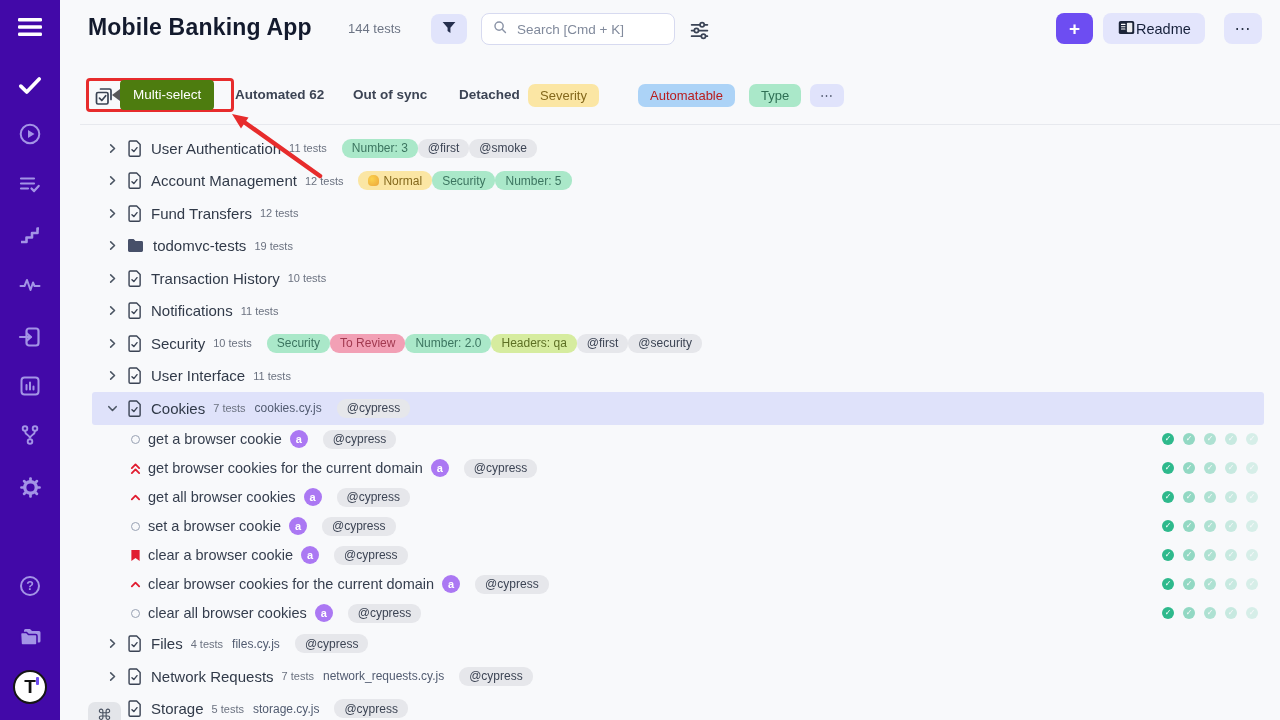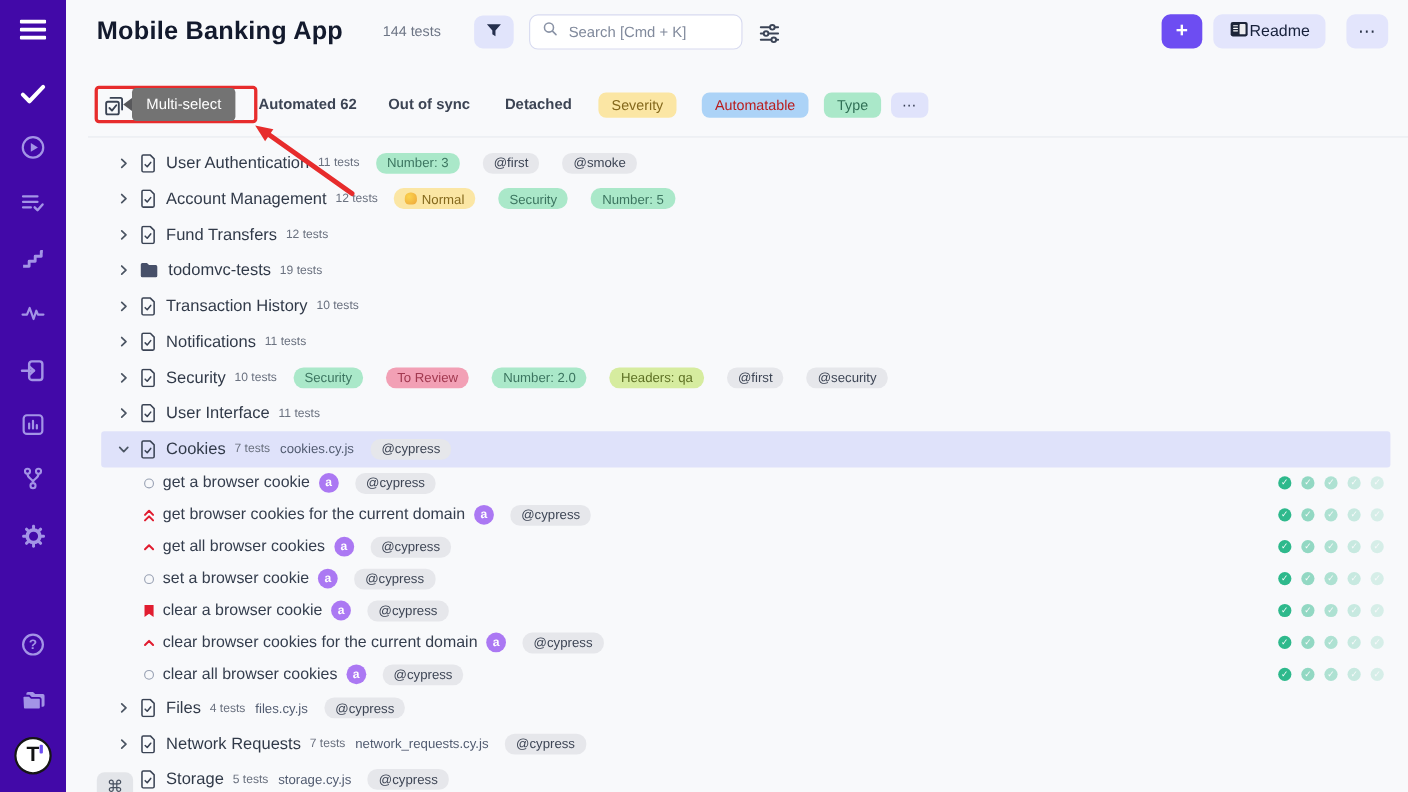--- a/index.html
+++ b/index.html
@@ -26,21 +26,21 @@
   .add-btn { position:absolute; left:996px; top:13px; width:37px; height:31px; background:#6d4df2; color:#fff; font-size:19px; font-weight:600; }
   .readme-btn { position:absolute; left:1043px; top:13px; height:31px; padding:0 14px; background:#e3e5fc; color:#16203a; font-size:14.5px; font-weight:500; gap:0; }
   .more-btn { position:absolute; left:1164px; top:13px; width:38px; height:31px; background:#e3e5fc; color:#2a3347; font-size:16px; letter-spacing:1px; }
   
   .ms-icon { position:absolute; left:34px; top:86px; width:20px; height:20px; cursor:pointer; }
   .tb-link { position:absolute; top:87px; font-size:13.5px; font-weight:600; color:#3c4454; cursor:pointer; }
   .tb-automated { left:175px; }
   .tb-outofsync { left:293px; }
   .tb-detached  { left:399px; }
   .tb-chip { position:absolute; top:84px; border-radius:7px; padding:4px 12px; font-size:13px; font-weight:500; cursor:pointer; }
-  .tb-chip--severity   { left:484px; background:#fbe6a4; color:#84681c; }
+  .tb-chip--severity   { left:468px; background:#fbe6a4; color:#84681c; }
   .tb-chip--automatable{ left:578px; background:#acd3f7; color:#b91c1c; }
   .tb-chip--type       { left:689px; background:#aae8c9; color:#2f6f55; }
   .tb-chip--more       { left:750px; background:#e0e3fb; color:#333c52; padding:4px 10px; letter-spacing:1px; }
   .divider { position:absolute; left:20px; top:124px; width:1200px; height:1px; background:#e7e9ee; }
   
   .tree { position:absolute; left:0; top:126px; width:1220px; padding-top:6px; }
   .row { position:relative; display:flex; align-items:center; margin:0 16px 0 32px; border-radius:3px; }
   .row-suite { height:32.5px; }
   .row-test  { height:29px; }
   .row.selected { background:#dfe2fa; }
@@ -48,35 +48,35 @@
   .row-test  { padding-left:36px; }
   .chev { width:12px; display:flex; align-items:center; margin-right:8px; flex:none; }
   .ficon { display:flex; align-items:center; margin-right:9px; flex:none; }
   .name { font-size:15px; font-weight:500; color:#313a49; white-space:nowrap; }
   .tname { font-size:14.5px; font-weight:400; color:#353e4e; }
   .count { margin-left:8px; font-size:11px; color:#6b7280; white-space:nowrap; }
   .fname { margin-left:9px; font-size:12px; color:#515b70; white-space:nowrap; }
   .prio { width:14px; display:flex; align-items:center; justify-content:center; margin-right:6px; flex:none; }
   .pcircle { width:9px; height:9px; border:1.5px solid #98a1b3; border-radius:50%; }
   .abadge { margin-left:8px; width:18px; height:18px; border-radius:50%; background:#ab78f3; color:#fff; font-size:11px; font-weight:700; display:flex; align-items:center; justify-content:center; flex:none; }
-  .chips { display:flex; align-items:center; gap:21px; margin-left:15px;justify-content:flex-end; }
+  .chips { display:flex; align-items:center; gap:0; margin-left:15px;justify-content:flex-end; }
   .chip { border-radius:9px; padding:2.5px 10px; font-size:12px; font-weight:500; white-space:nowrap; display:inline-flex; align-items:center; gap:4px; }
   .chip--gray  { background:#e6e7eb; color:#3c4454; }
   .chip--green { background:#aae8c9; color:#3c7560; }
   .chip--yellow{ background:#fbe6a4; color:#84681c; }
   .chip--pink  { background:#f2a0b5; color:#a23950; }
   .chip--lime  { background:#d6ec9f; color:#5d7024; }
   .emoji { width:11px; height:11px; border-radius:5px 5px 4px 4px; background:radial-gradient(circle at 35% 35%, #fbd34d, #eda53a); display:inline-block; }
   .dots { position:absolute; right:6px; top:50%; transform:translateY(-50%); display:flex; gap:9px; }
   .dot { width:12px; height:12px; border-radius:50%; background:#2eb98c; color:#fff; font-size:8px; line-height:12px; text-align:center; }
   .dot:nth-child(2){ opacity:.5; } .dot:nth-child(3){ opacity:.36; }
   .dot:nth-child(4){ opacity:.24; } .dot:nth-child(5){ opacity:.16; }
   
   .red-box { position:absolute; left:86px; top:78px; width:148px; height:34px; border:3px solid #e72c2c; border-radius:4px; z-index:40; pointer-events:none; }
-  .ms-tooltip { position:absolute; left:120px; top:80px; height:30px; line-height:30px; padding:0 13px; background:#737373; color:#fff; font-size:13.5px; border-radius:4px; z-index:41; }
+  .ms-tooltip { position:absolute; left:120px; top:80px; height:30px; line-height:30px; padding:0 13px; background:#4d7c0f; color:#fff; font-size:13.5px; border-radius:4px; z-index:41; }
   .ms-tooltip::before { content:""; position:absolute; left:-8px; top:9px; border-top:6px solid transparent; border-bottom:6px solid transparent; border-right:8px solid #58585b; }
   .arrow-svg { position:absolute; left:222px; top:108px; z-index:42; pointer-events:none; }
   
   .cmd-badge { position:absolute; left:88px; top:702px; width:33px; height:26px; background:#e3e5e9; border-radius:7px; color:#47505f; font-size:15px; display:flex; align-items:center; justify-content:center; z-index:25; }
   .avatar { width:34px; height:34px; border-radius:50%; background:#fff; border:2.5px solid #161616; display:flex; align-items:center; justify-content:center; font-size:19px; font-weight:800; color:#121212; position:relative; }
   .avatar .tmark { position:absolute; right:6px; top:5px; width:3px; height:8px; background:#6d4df2; border-radius:1px; }
 </style>
 </head>
 <body>
 

